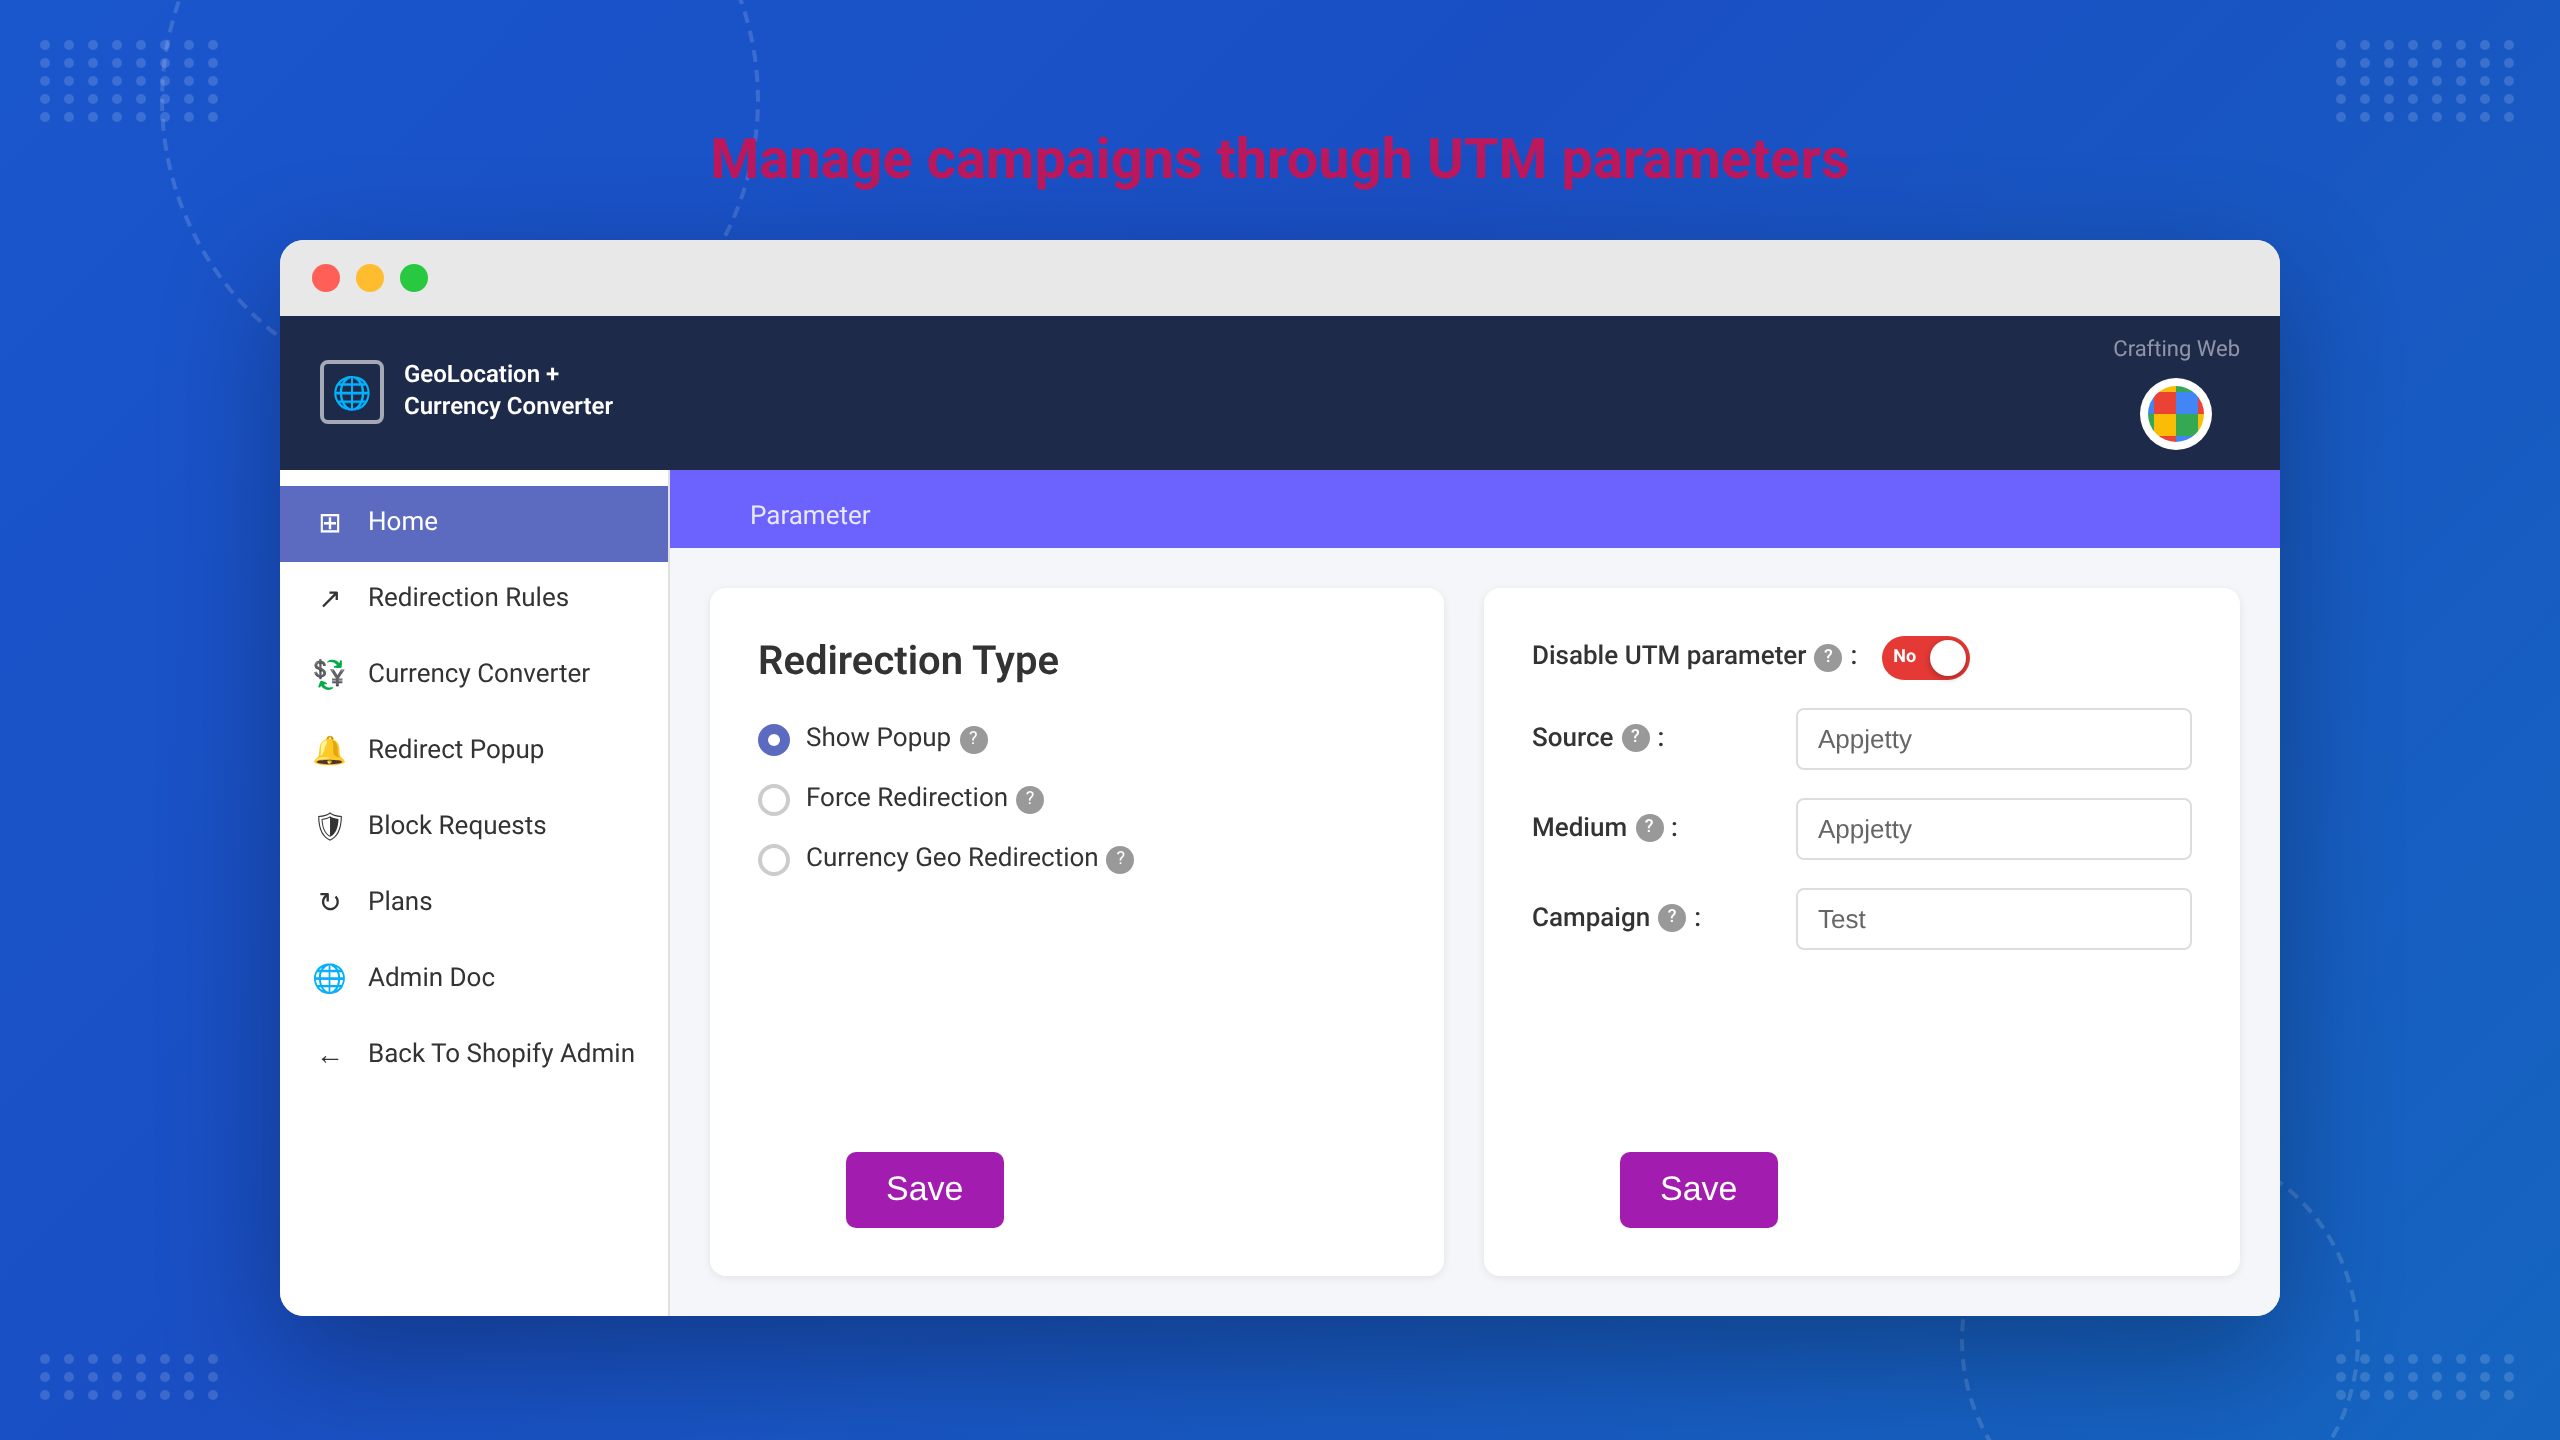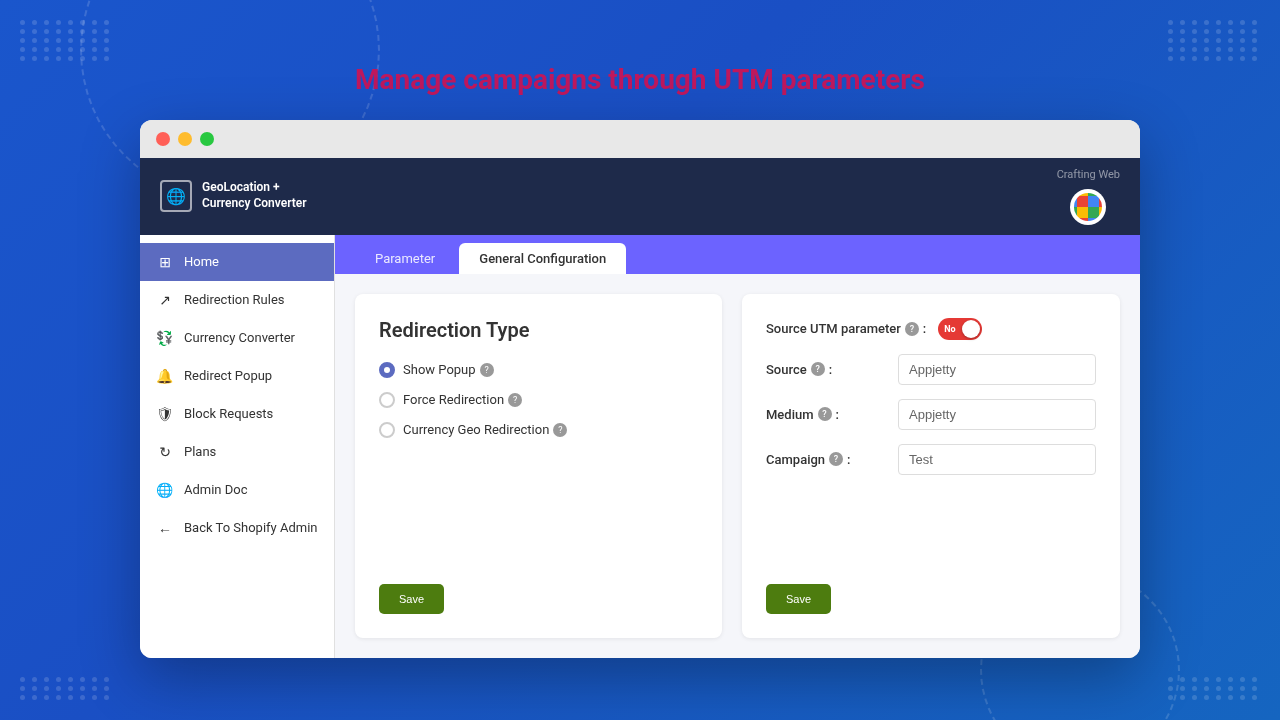--- a/index.html
+++ b/index.html
@@ -307,29 +307,30 @@
       color: white;
       font-size: 9px;
       display: flex;
       align-items: center;
       justify-content: center;
       cursor: pointer;
     }
 
     .save-btn {
       margin-top: 24px;
-      background: #4d7c0f;
+      background: #a21caf;
       color: white;
       border: none;
       padding: 9px 20px;
       border-radius: 5px;
-      font-size: 11px;
+      font-size: 17px;
       cursor: pointer;
       align-self: flex-start;
       font-weight: 500;
+      margin-left: 44px;
     }
 
     
     .utm-form {
       display: flex;
       flex-direction: column;
       gap: 14px;
       flex: 1;
     }
 
@@ -633,23 +634,20 @@
           <span class="sidebar-label">Back To Shopify Admin</span>
         </div>
       </nav>
 
       <div class="content-area">
 
         <div class="tabs-bar">
           <div class="tab">
             <span>Parameter</span>
           </div>
-          <div class="tab active">
-            <span>General Configuration</span>
-          </div>
         </div>
 
         <div class="cards-area">
 
           <div class="card">
             <div class="card-title">Redirection Type</div>
 
             <div class="radio-group">
 
               <label class="radio-option">
@@ -679,21 +677,21 @@
 
             <button class="save-btn">Save</button>
           </div>
 
           <div class="card">
 
             <div class="utm-form">
 
               <div class="utm-row">
                 <span class="utm-label">
-                  <span>Source UTM parameter</span>
+                  <span>Disable UTM parameter</span>
                   <span class="help-icon">?</span>
                   <span> :</span>
                 </span>
                 <div class="toggle-container">
                   <div class="toggle">
                     <div class="toggle-track">
                       <span class="toggle-label">No</span>
                     </div>
                     <div class="toggle-thumb"></div>
                   </div>

